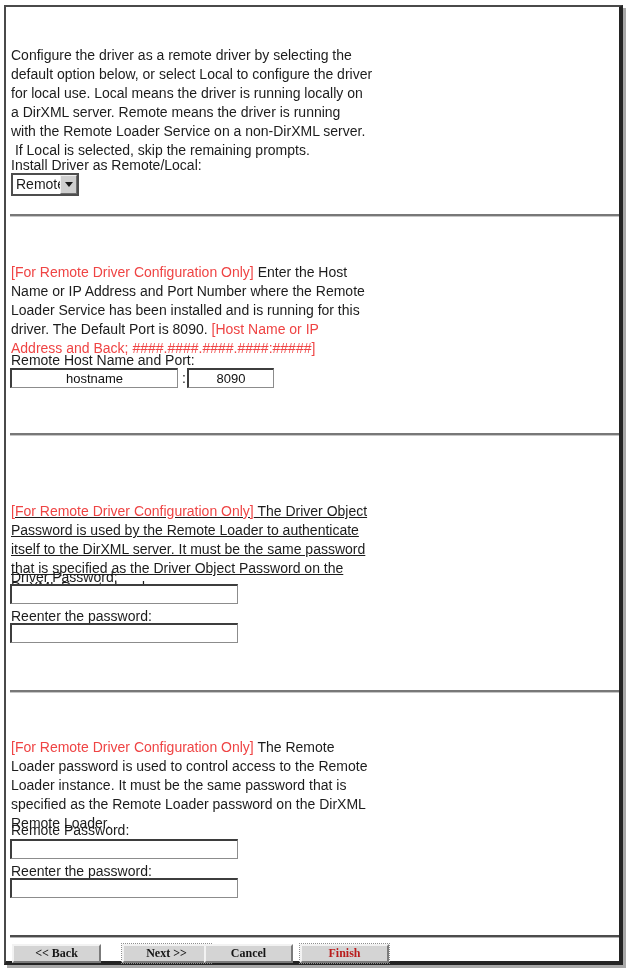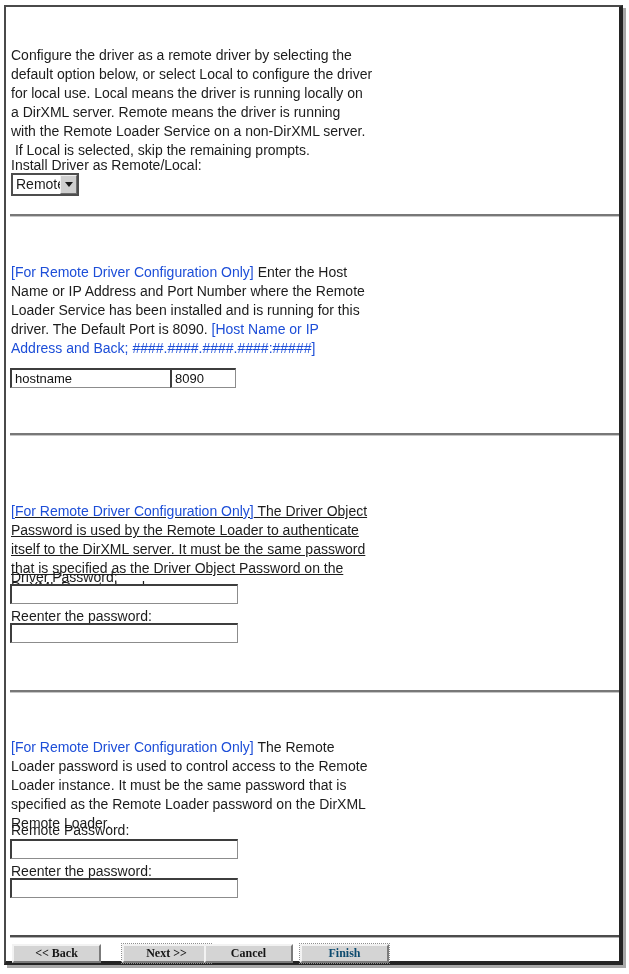--- a/index.html
+++ b/index.html
@@ -14,32 +14,32 @@
     border-right:4px solid #242424;
     border-bottom:4px solid #242424;
     box-shadow:3px 3px 0 #a8a8a8;
   }
   .abs { position:absolute; }
 
   .para {
     font-size:14px; line-height:19px; white-space:pre-line; width:474px;
     color:#1c1c1c;
   }
-  .note { color:#1d4ed8; }
+  .note { color:#ef4444; }
 
   .field-label { font-size:14px; line-height:17px; color:#1c1c1c; white-space:nowrap; }
 
   .txt-input {
     background:#ffffff;
     border-top:2px solid #3d3d3d;
     border-left:2px solid #3d3d3d;
     border-right:1px solid #8c8c8c;
     border-bottom:1px solid #8c8c8c;
     font-family:"Liberation Sans", sans-serif;
-    font-size:13px; color:#111; padding:8px 3px; outline:none;
+    font-size:13px; color:#111; padding:8px 3px; outline:none;text-align:center;
   }
 
   .divider {
     height:3px; background:#787878; border-bottom:1px solid #c6c6c6;
   }
   .divider-dark {
     height:3px; background:#4c4c4c; border-bottom:1px solid #b0b0b0;
   }
 
   
@@ -66,21 +66,21 @@
   .btn {
     position:absolute; width:89px; height:19px;
     background:#d4d4d4;
     border-top:2px solid #f2f2f2; border-left:2px solid #f2f2f2;
     border-right:2px solid #7b7b7b; border-bottom:2px solid #7b7b7b;
     font-family:Liberation Serif, serif;
     font-size:12px; font-weight:bold; color:#161616;
     text-align:center; line-height:13px; cursor:default;
   }
   .btn.focus-dotted { outline:1px dotted #8f8f8f; }
-  .btn.disabled { color:#0c4a6e; }
+  .btn.disabled { color:#b91c1c; }
 </style>
 </head>
 <body>
 
 <div class="panel">
 
   <div class="abs field-label" style="left:5px; top:150px;">Install Driver as Remote/Local:</div>
   <div class="abs para" style="left:5px; top:20px;">
     <span>Configure the driver as a remote driver by selecting the
 default option below, or select Local to configure the driver
@@ -98,23 +98,24 @@
 
   <div class="abs divider" style="left:4px; top:207px; width:609px;"></div>
 
   <div class="abs para" style="left:5px; top:237px;">
     <span class="note">[For Remote Driver Configuration Only]</span><span> Enter the Host
 Name or IP Address and Port Number where the Remote
 Loader Service has been installed and is running for this
 driver. The Default Port is 8090. </span><span class="note">[Host Name or IP
 Address and Back; ####.####.####.####:#####]</span>
   </div>
+  <div class="abs field-label" style="left:5px; top:345px;">Remote Host Name and Port:</div>
   <input type="text" class="abs txt-input" style="left: 4px; top: 361px; width: 168px; height: 20px;" value="hostname">
   <span class="abs colon" style="left:176px; top:361px;">:</span>
-  <input type="text" class="abs txt-input" style="left: 164px; top: 361px; width: 66px; height: 20px;" value="8090">
+  <input type="text" class="abs txt-input" style="left: 181px; top: 361px; width: 87px; height: 20px;" value="8090">
 
   <div class="abs divider" style="left:4px; top:426px; width:609px;"></div>
 
   <div class="abs para" style="left:5px; top:476px;text-decoration:underline;">
     <span class="note">[For Remote Driver Configuration Only]</span><span> The Driver Object
 Password is used by the Remote Loader to authenticate
 itself to the DirXML server.  It must be the same password
 that is specified as the Driver Object Password on the
 DirXML Remote Loader.</span>
   </div>

